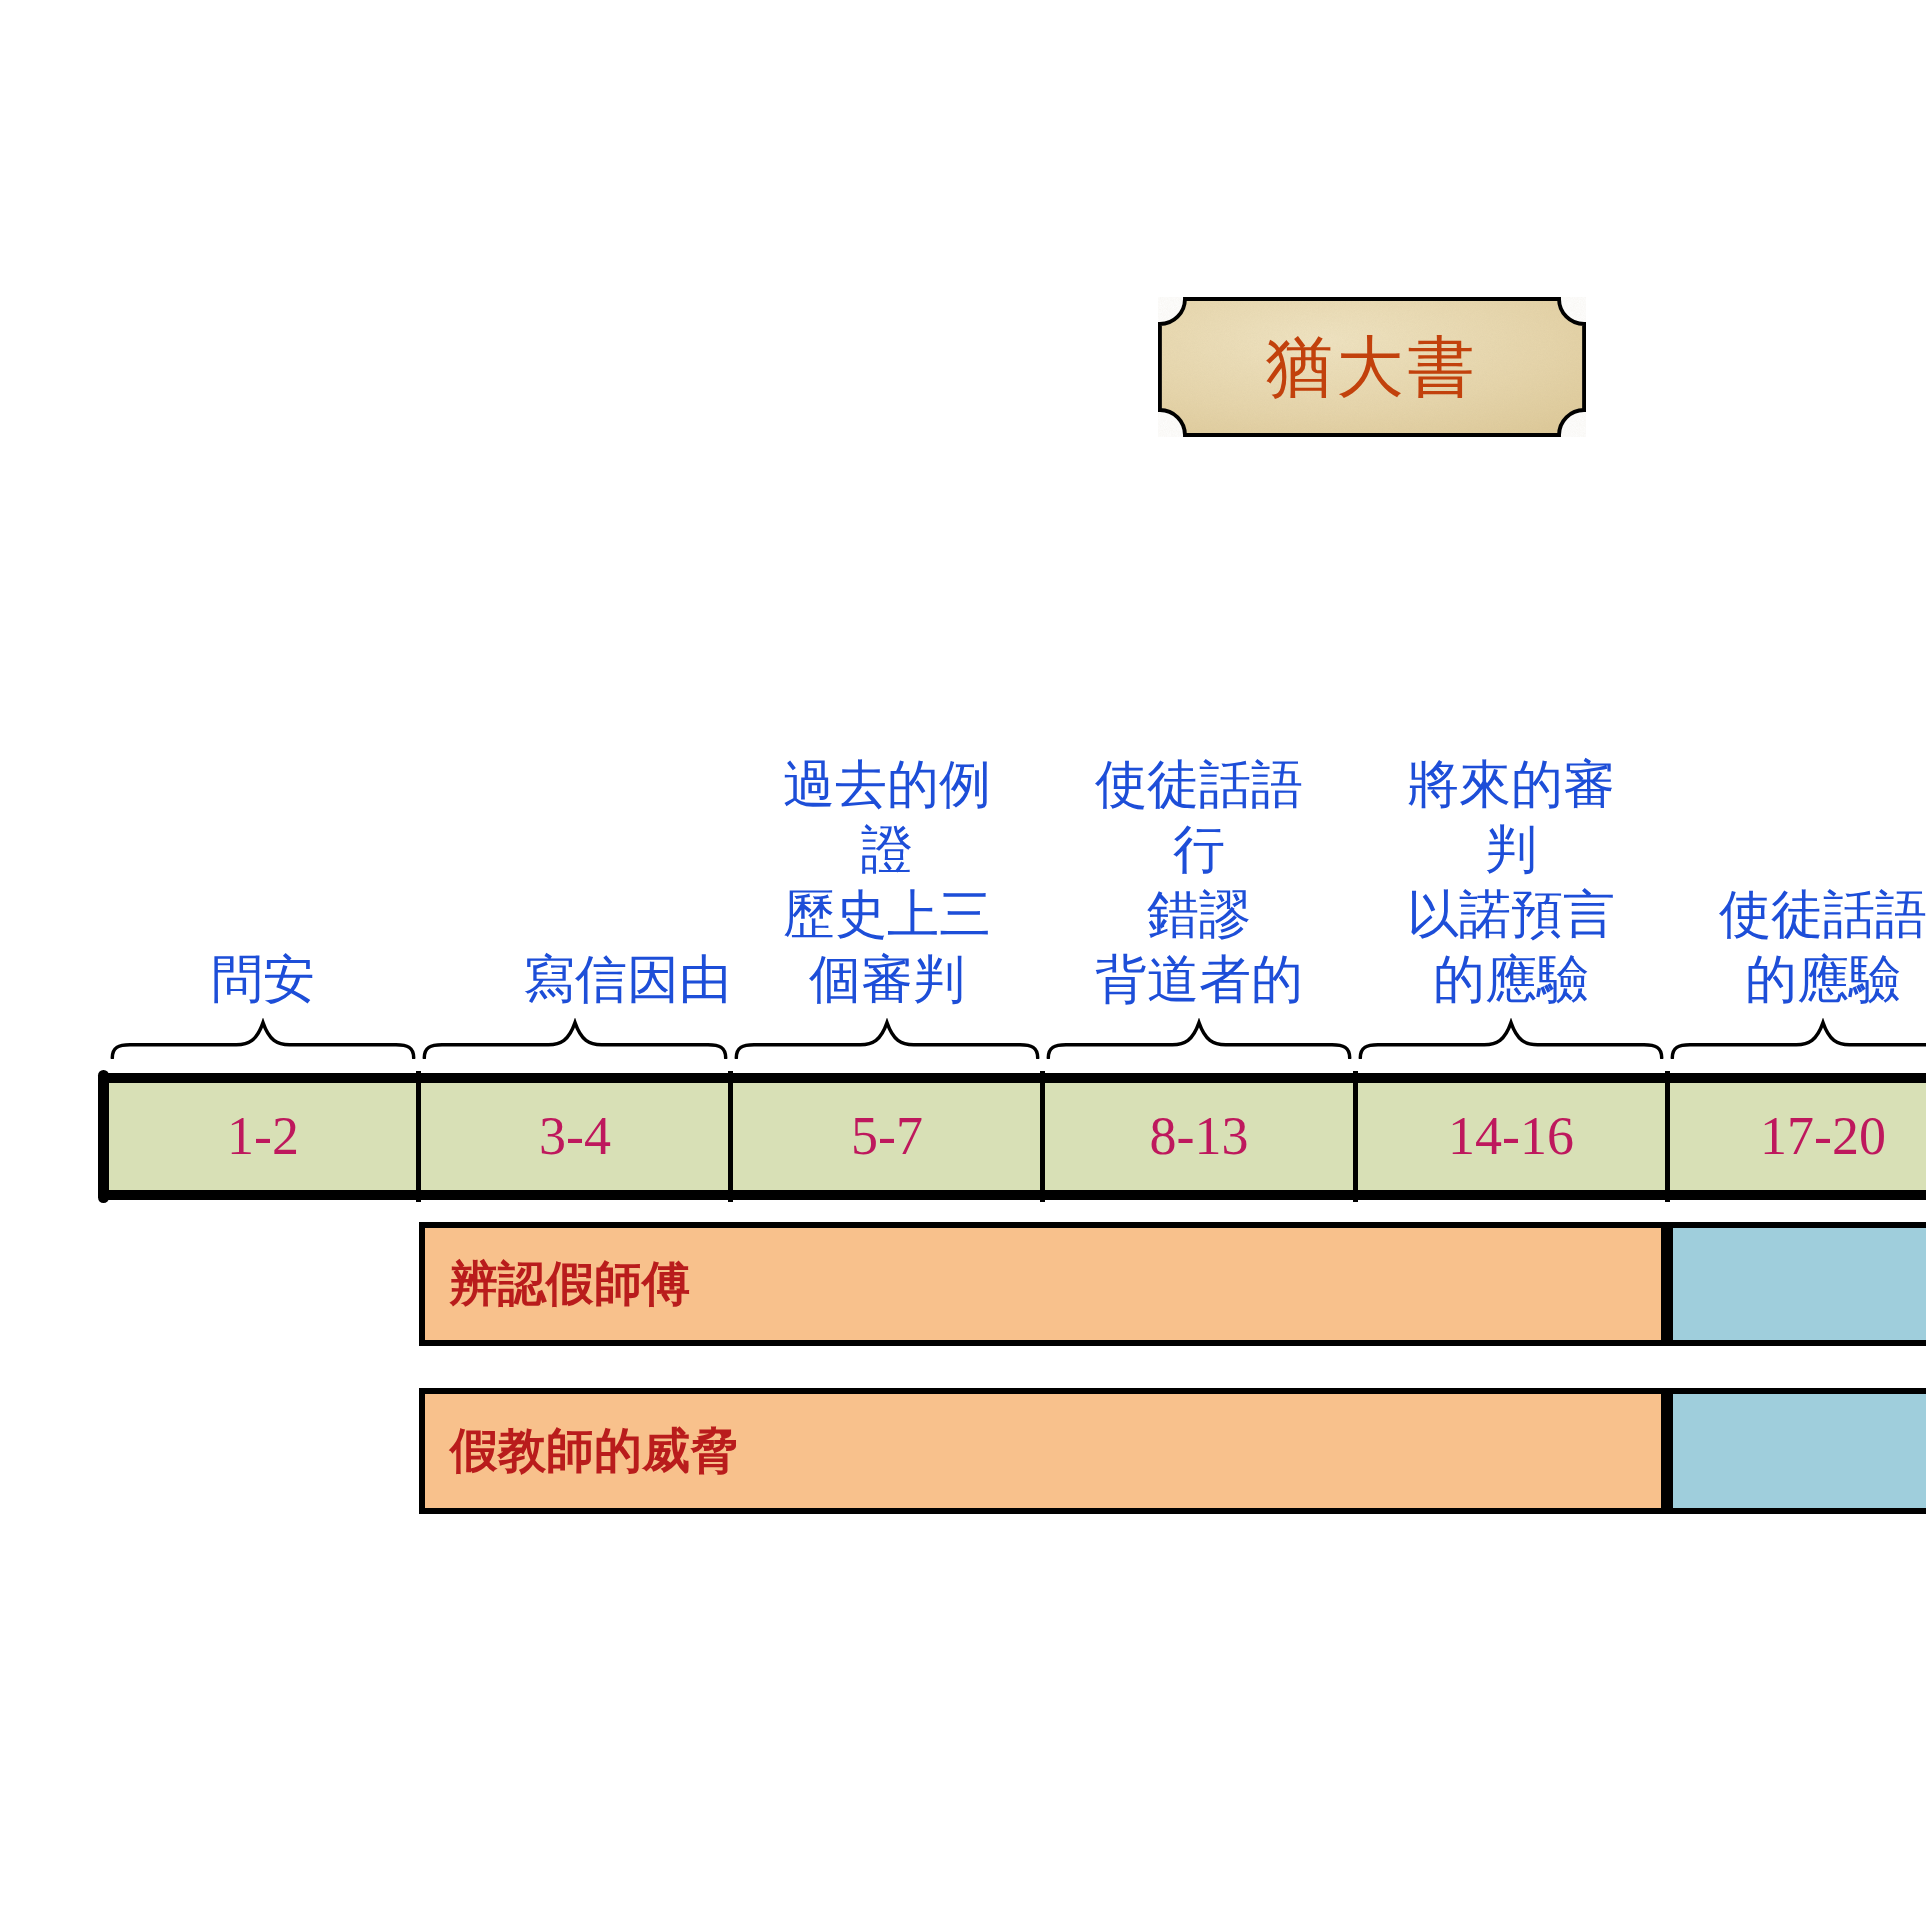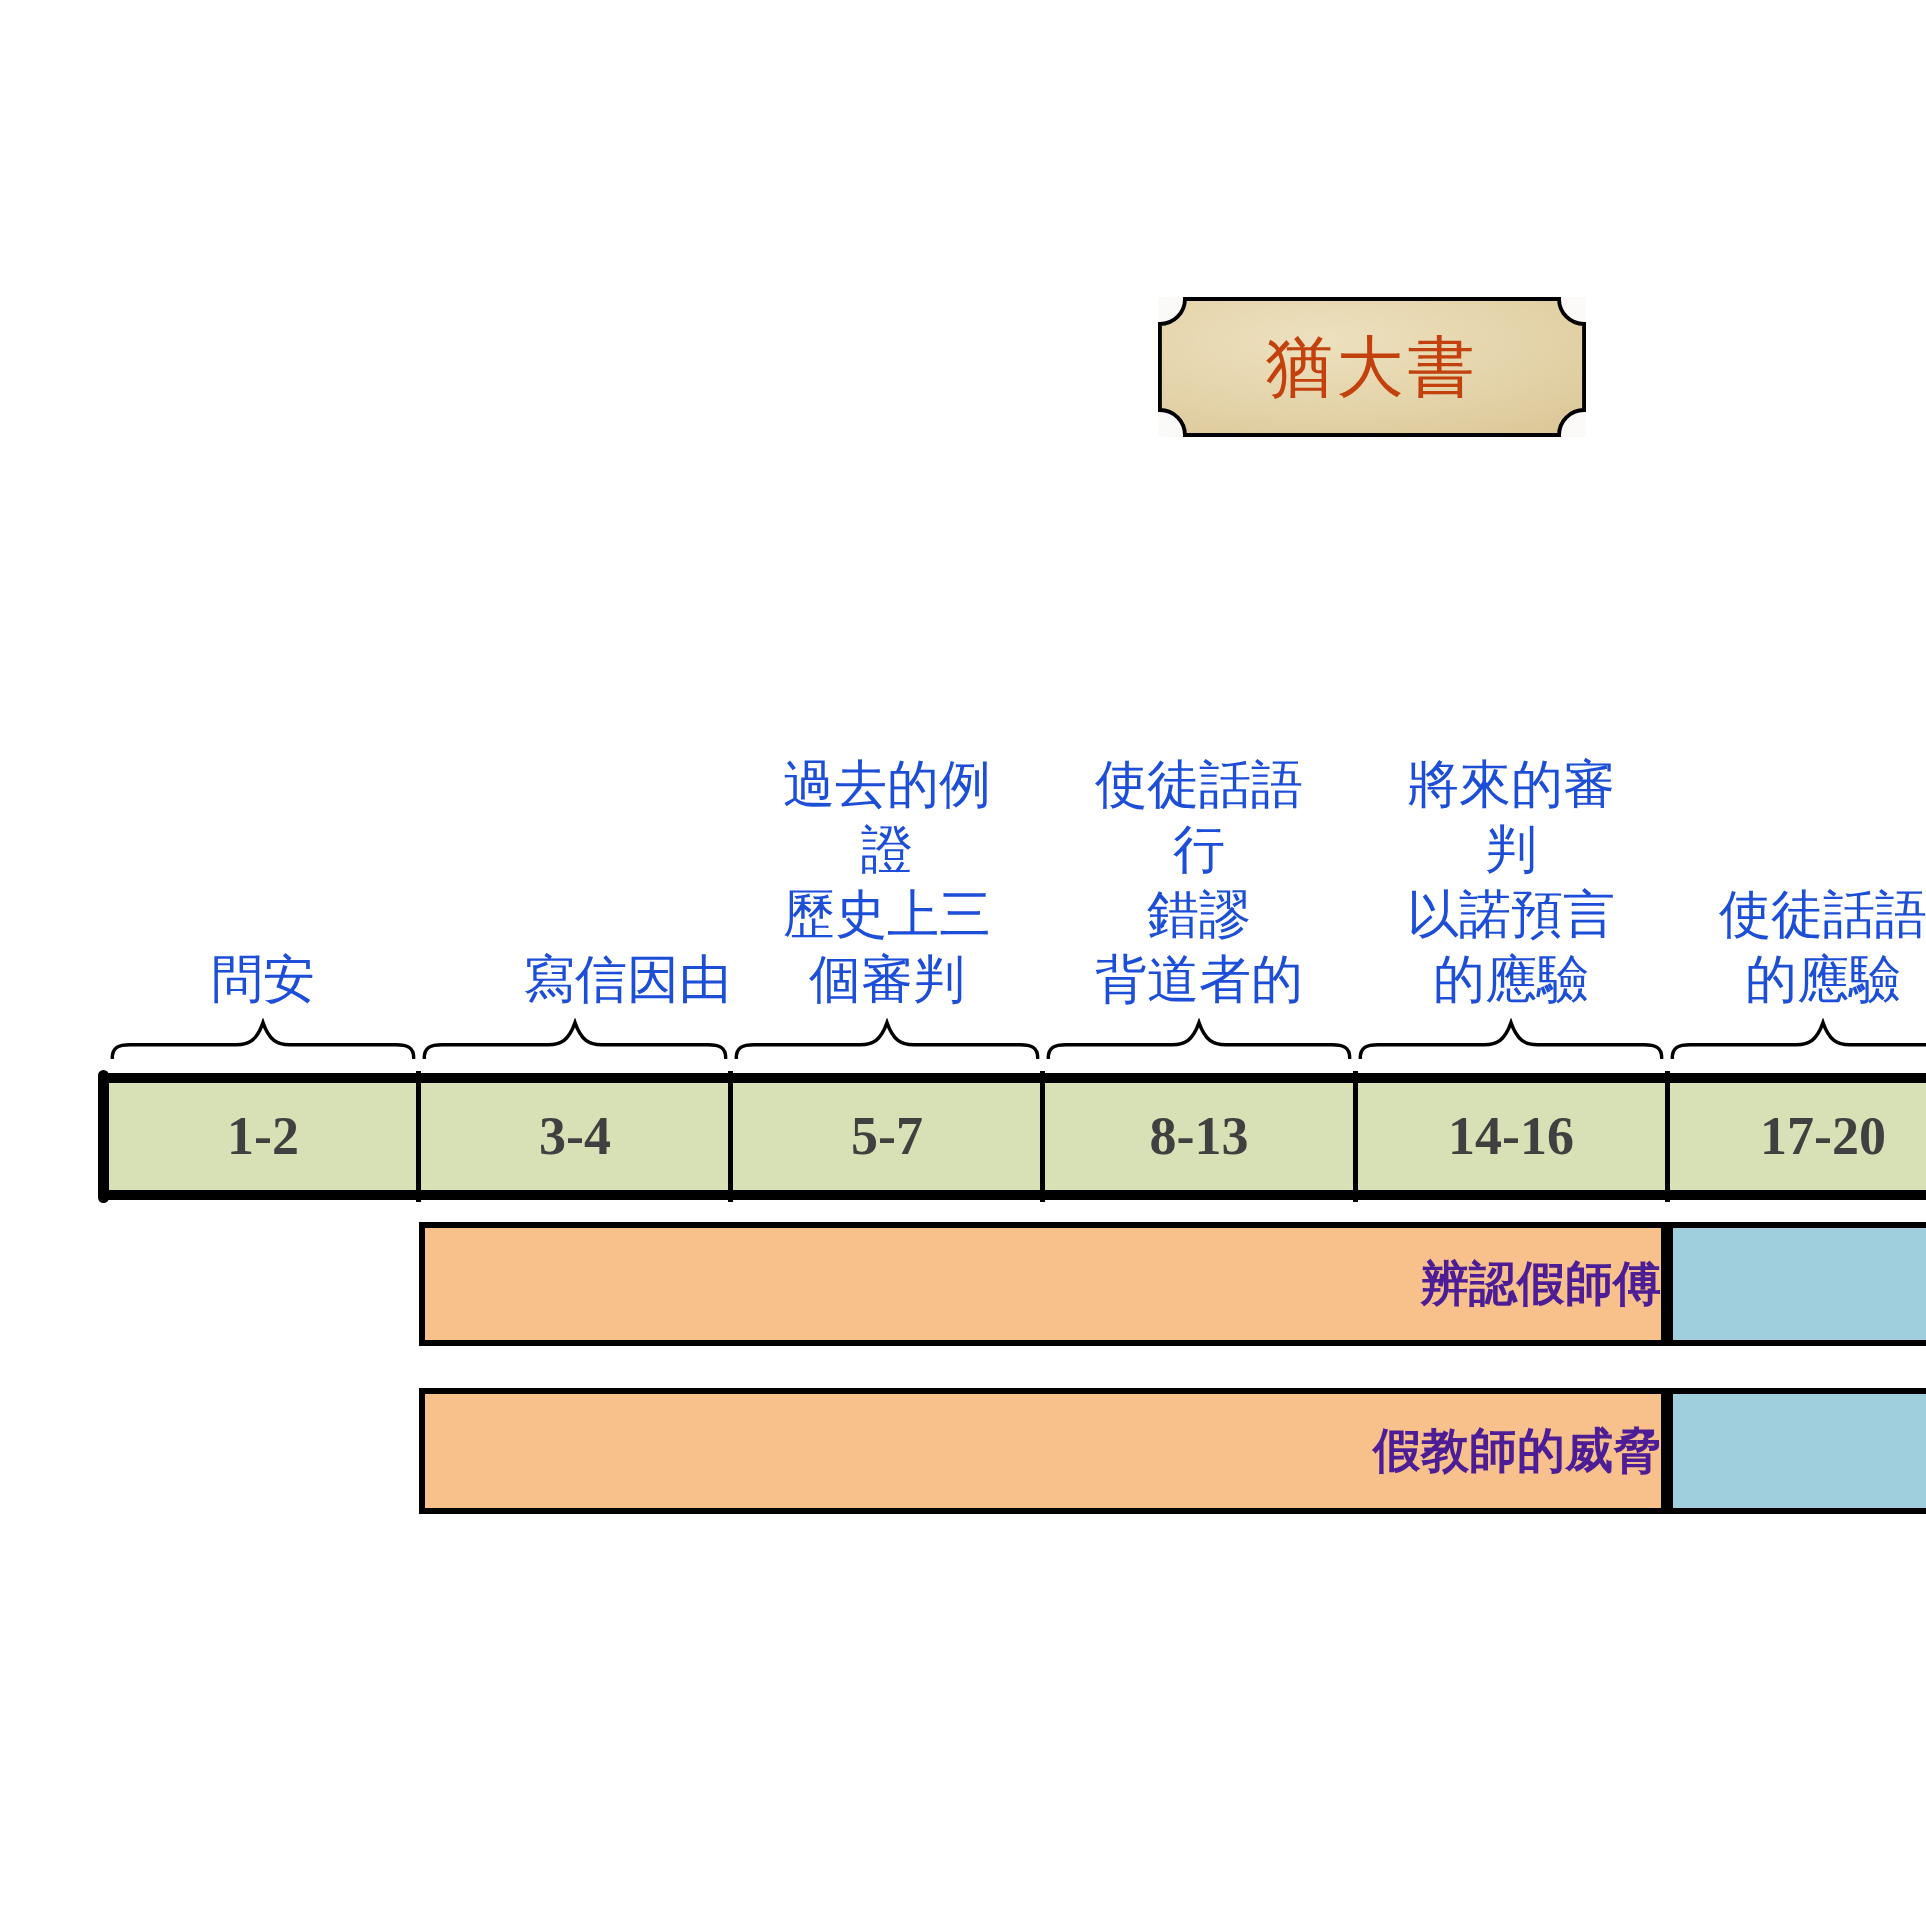--- a/index.html
+++ b/index.html
@@ -33,29 +33,29 @@
   .brace path{fill:none;stroke:#000;stroke-width:9;stroke-linecap:round;}
 
   
   .tl-green{left:109px;top:1082px;width:2485px;height:108px;}
   .tl-bar{height:9.6px;left:99px;width:2506px;background:#000;border-radius:5px;}
   .tl-cap{width:10.8px;top:1070px;height:133px;background:#000;border-radius:5.4px;}
   .tl-div{width:4.6px;top:1071px;height:131px;background:#000;}
   .tl-cell{
     top:1082px;width:312px;height:108px;
     display:flex;align-items:center;justify-content:center;
-    font-size:54px;color:#404040;font-weight:bold;
+    font-size:54px;color:#be185d;
   }
 
   
   .band{
     border:6.2px solid #000;box-sizing:border-box;
-    display:flex;align-items:center;justify-content:flex-end;
+    display:flex;align-items:center;justify-content:flex-start;
     font-family:"Liberation Sans","DejaVu Sans",sans-serif;
-    font-weight:bold;font-size:48px;color:#4c1d95;
+    font-weight:bold;font-size:48px;color:#b91c1c;padding-left:25px;
   }
   .band-r1{top:1222px;height:124px;}
   .band-r2{top:1358px;height:126px;margin-top:30px;}
   .band-left{left:419px;width:1248px;}
   .band-right{left:1667px;width:936px;}
 </style>
 </head>
 <body>
 
 <div id="canvas">

